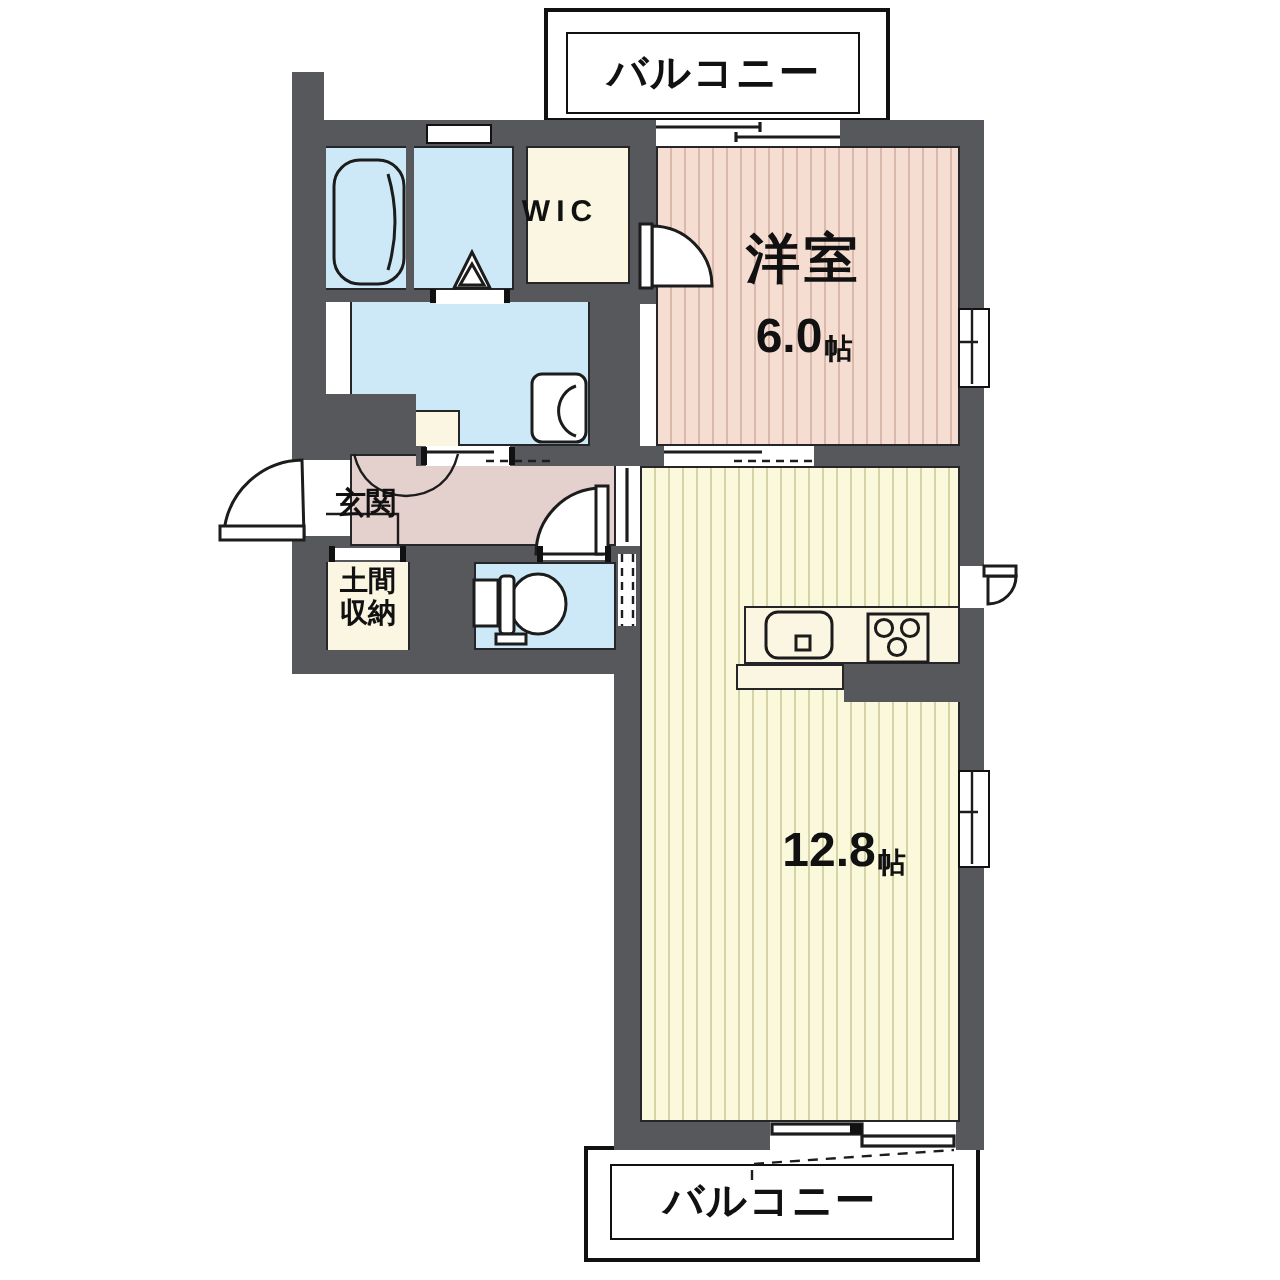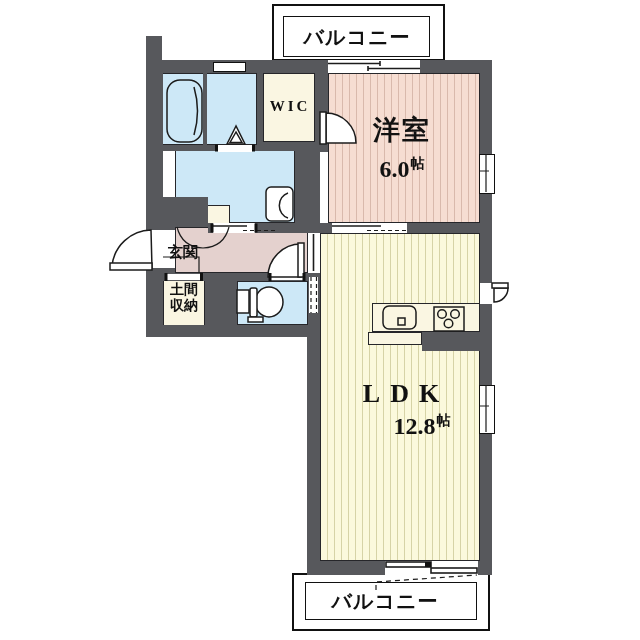--- a/index.html
+++ b/index.html
@@ -1,31 +1,31 @@
 <!DOCTYPE html>
 <html><head>
 <meta charset="utf-8">
 <style>
   html,body{margin:0;padding:0;background:#fff;}
   .plan{position:relative;width:640px;height:640px;background:#fff;overflow:hidden;
-        font-family:Liberation Serif, serif;color:#111;}
+        font-family:Liberation Sans, sans-serif;color:#111;}
   .wall{position:absolute;background:#57585c;}
   .room{position:absolute;box-sizing:border-box;border:1px solid #26262a;}
   .blue{background:#cde8f7;}
   .cream{background:#faf6e2;}
   .pinkflat{background:#e4d1ce;}
   .stripes-pink{background:repeating-linear-gradient(90deg,#f6ddd2 0 6px,#d9b9ac 6px 7px);}
   .stripes-yellow{background:repeating-linear-gradient(90deg,#fbf9dc 0 6px,#d6d3a6 6px 7px);}
   .open{position:absolute;background:#fff;}
   .balc{position:absolute;background:#fff;border:2px solid #111;box-sizing:border-box;}
   .balc-in{position:absolute;background:#fff;border:1.5px solid #111;box-sizing:border-box;
            display:flex;align-items:center;justify-content:center;}
   .lbl{position:absolute;transform:translate(-50%,-50%);white-space:nowrap;
        font-weight:600;line-height:1;}
-  .size-lbl{display:flex;align-items:flex-start;gap:1px;}
+  .size-lbl{display:flex;align-items:flex-end;gap:1px;}
   svg.ov{position:absolute;left:0;top:0;pointer-events:none;}
 </style>
 </head>
 <body>
 
 <div class="plan">
 
   <div class="balc" style="left:272px;top:4px;width:173px;height:57px;"></div>
   <div class="balc-in" style="left:283px;top:16px;width:147px;height:41px;"></div>
   <div class="balc" style="left:292px;top:573px;width:198px;height:58px;"></div>
@@ -151,31 +151,30 @@
       <rect x="268.5" y="273" width="3" height="8"></rect>
       <rect x="302.5" y="273" width="3" height="8"></rect>
       <rect x="210.5" y="223.5" width="3" height="9"></rect>
       <rect x="254.5" y="223.5" width="3" height="9"></rect>
       <rect x="215" y="144.5" width="3" height="7"></rect>
       <rect x="252" y="144.5" width="3" height="7"></rect>
     </g>
   </svg>
 
   <div class="lbl" style="left:357px;top:37px;font-size:20px;letter-spacing:1px;">バルコニー</div>
-  <div class="lbl" style="left:290px;top:106px;font-size:15px;font-weight:700;letter-spacing:3px;">WIC</div>
+  <div class="lbl" style="left:280px;top:106px;font-size:15px;font-weight:700;letter-spacing:3px;">WIC</div>
   <div class="lbl" style="left:402px;top:130px;font-size:27px;letter-spacing:2px;">洋室</div>
   <div class="lbl size-lbl" style="left:402px;top:169px;font-size:24px;">
     <span>6.0</span>
       <span style="font-size:14px;">帖</span>
   </div>
   <div class="lbl" style="left:183px;top:252px;font-size:15px;">玄関</div>
   <div class="lbl" style="left:184px;top:298px;font-size:14px;line-height:1.15;text-align:center;transform:translate(-50%,-50%);">
     <div>土間</div>
     <div>収納</div>
   </div>
-  <div class="lbl" style="left:406px;top:394px;font-size:26px;letter-spacing:10px;">LDK</div>
   <div class="lbl size-lbl" style="left:422px;top:426px;font-size:24px;">
     <span>12.8</span>
       <span style="font-size:14px;">帖</span>
   </div>
   <div class="lbl" style="left:385px;top:601px;font-size:20px;letter-spacing:1px;">バルコニー</div>
 
 </div>
 
 </body></html>

